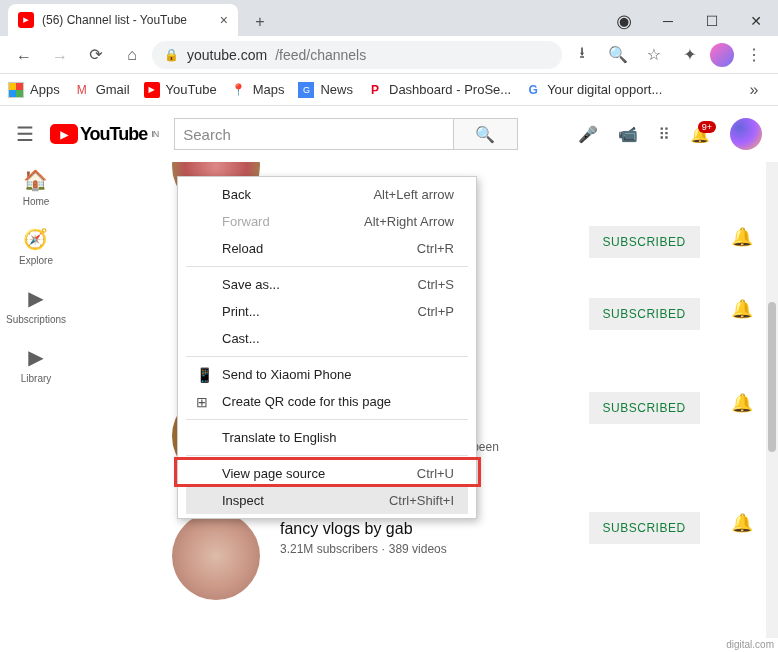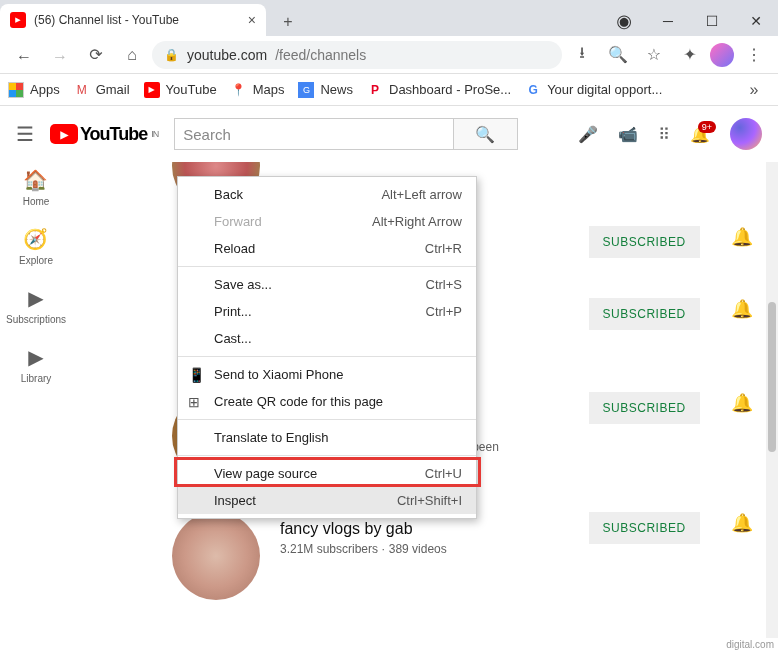--- a/index.html
+++ b/index.html
@@ -1,20 +1,20 @@
 <!DOCTYPE html>
 <html><head>
 <meta charset="utf-8">
 <style>
 * { box-sizing: border-box; margin: 0; padding: 0; font-family: Arial, sans-serif; }
 body { width: 778px; height: 652px; background: #fff; overflow: hidden; position: relative; }
 
 
 .titlebar { height: 36px; background: #dee1e6; display: flex; align-items: flex-end; }
-.tab { background: #fff; height: 32px; width: 266px; border-radius: 8px 8px 0 0; display: flex; align-items: center; padding: 0 10px; gap: 8px; font-size: 12px; color: #333; }
+.tab { background: #fff; height: 32px; width: 230px; border-radius: 8px 8px 0 0; display: flex; align-items: center; padding: 0 10px; margin-left: 8px; gap: 8px; font-size: 12px; color: #333; }
 .tab .favicon { width: 16px; height: 16px; background: #f00; border-radius: 3px; display: flex; align-items: center; justify-content: center; }
 .tab .favicon::after { content: "▶"; color: #fff; font-size: 7px; }
 .tab .title { flex: 1; white-space: nowrap; overflow: hidden; text-overflow: ellipsis; }
 .tab .close { font-size: 14px; color: #555; }
 .newtab { width: 28px; height: 28px; display: flex; align-items: center; justify-content: center; font-size: 16px; color: #555; margin-left: 8px; }
 .winbtns { margin-left: auto; display: flex; }
 .winbtn { width: 44px; height: 30px; display: flex; align-items: center; justify-content: center; font-size: 14px; color: #333; }
 
 
 .addrbar { height: 38px; display: flex; align-items: center; padding: 0 8px; gap: 4px; border-bottom: 1px solid #e0e0e0; }
@@ -54,21 +54,21 @@
 
 .content { position: absolute; left: 72px; top: 162px; right: 12px; bottom: 0; overflow: hidden; }
 .chanrow { display: flex; align-items: flex-start; gap: 20px; padding: 16px 0; }
 .chanavatar { width: 88px; height: 88px; border-radius: 50%; margin-left: 100px; flex-shrink: 0; }
 .chaninfo { flex: 1; font-size: 12px; color: #606060; display: flex; flex-direction: column; gap: 4px; padding-top: 8px; }
 .chaninfo .name { font-size: 16px; color: #0f0f0f; }
 .subbtn { background: #eee; color: #15803d; font-size: 12px; font-weight: 500; padding: 9px 14px; border: none; letter-spacing: 0.5px; }
 .notif { color: #909090; font-size: 18px; margin: 0 12px; }
 
 
-.ctxmenu { position: absolute; left: 177px; top: 176px; width: 300px; background: #fff; border: 1px solid #ccc; box-shadow: 2px 3px 8px rgba(0,0,0,0.25); font-size: 13px; color: #222; padding: 4px 0; z-index: 100; }
+.ctxmenu { position: absolute; left: 177px; top: 176px; width: 300px; background: #fff; border: 1px solid #ccc; box-shadow: 2px 3px 8px rgba(0,0,0,0.25); font-size: 13px; color: #222; padding: 4px 8px; z-index: 100; }
 .ctxitem { display: flex; align-items: center; padding: 6px 14px 6px 36px; position: relative; }
 .ctxitem.disabled { color: #aaa; }
 .ctxitem .shortcut { margin-left: auto; color: #555; }
 .ctxitem .cicon { position: absolute; left: 10px; font-size: 14px; color: #555; }
 .ctxdiv { height: 1px; background: #e0e0e0; margin: 4px 0; }
 .ctxitem.highlight { background: #e8e8e8; text-align: center; }
 .redbox { position: absolute; left: 174px; top: 457px; width: 307px; height: 30px; border: 3px solid #e53935; z-index: 101; pointer-events: none; }
 
 
 .scrollbar { position: absolute; right: 0; top: 162px; bottom: 14px; width: 12px; background: #f1f1f1; }

